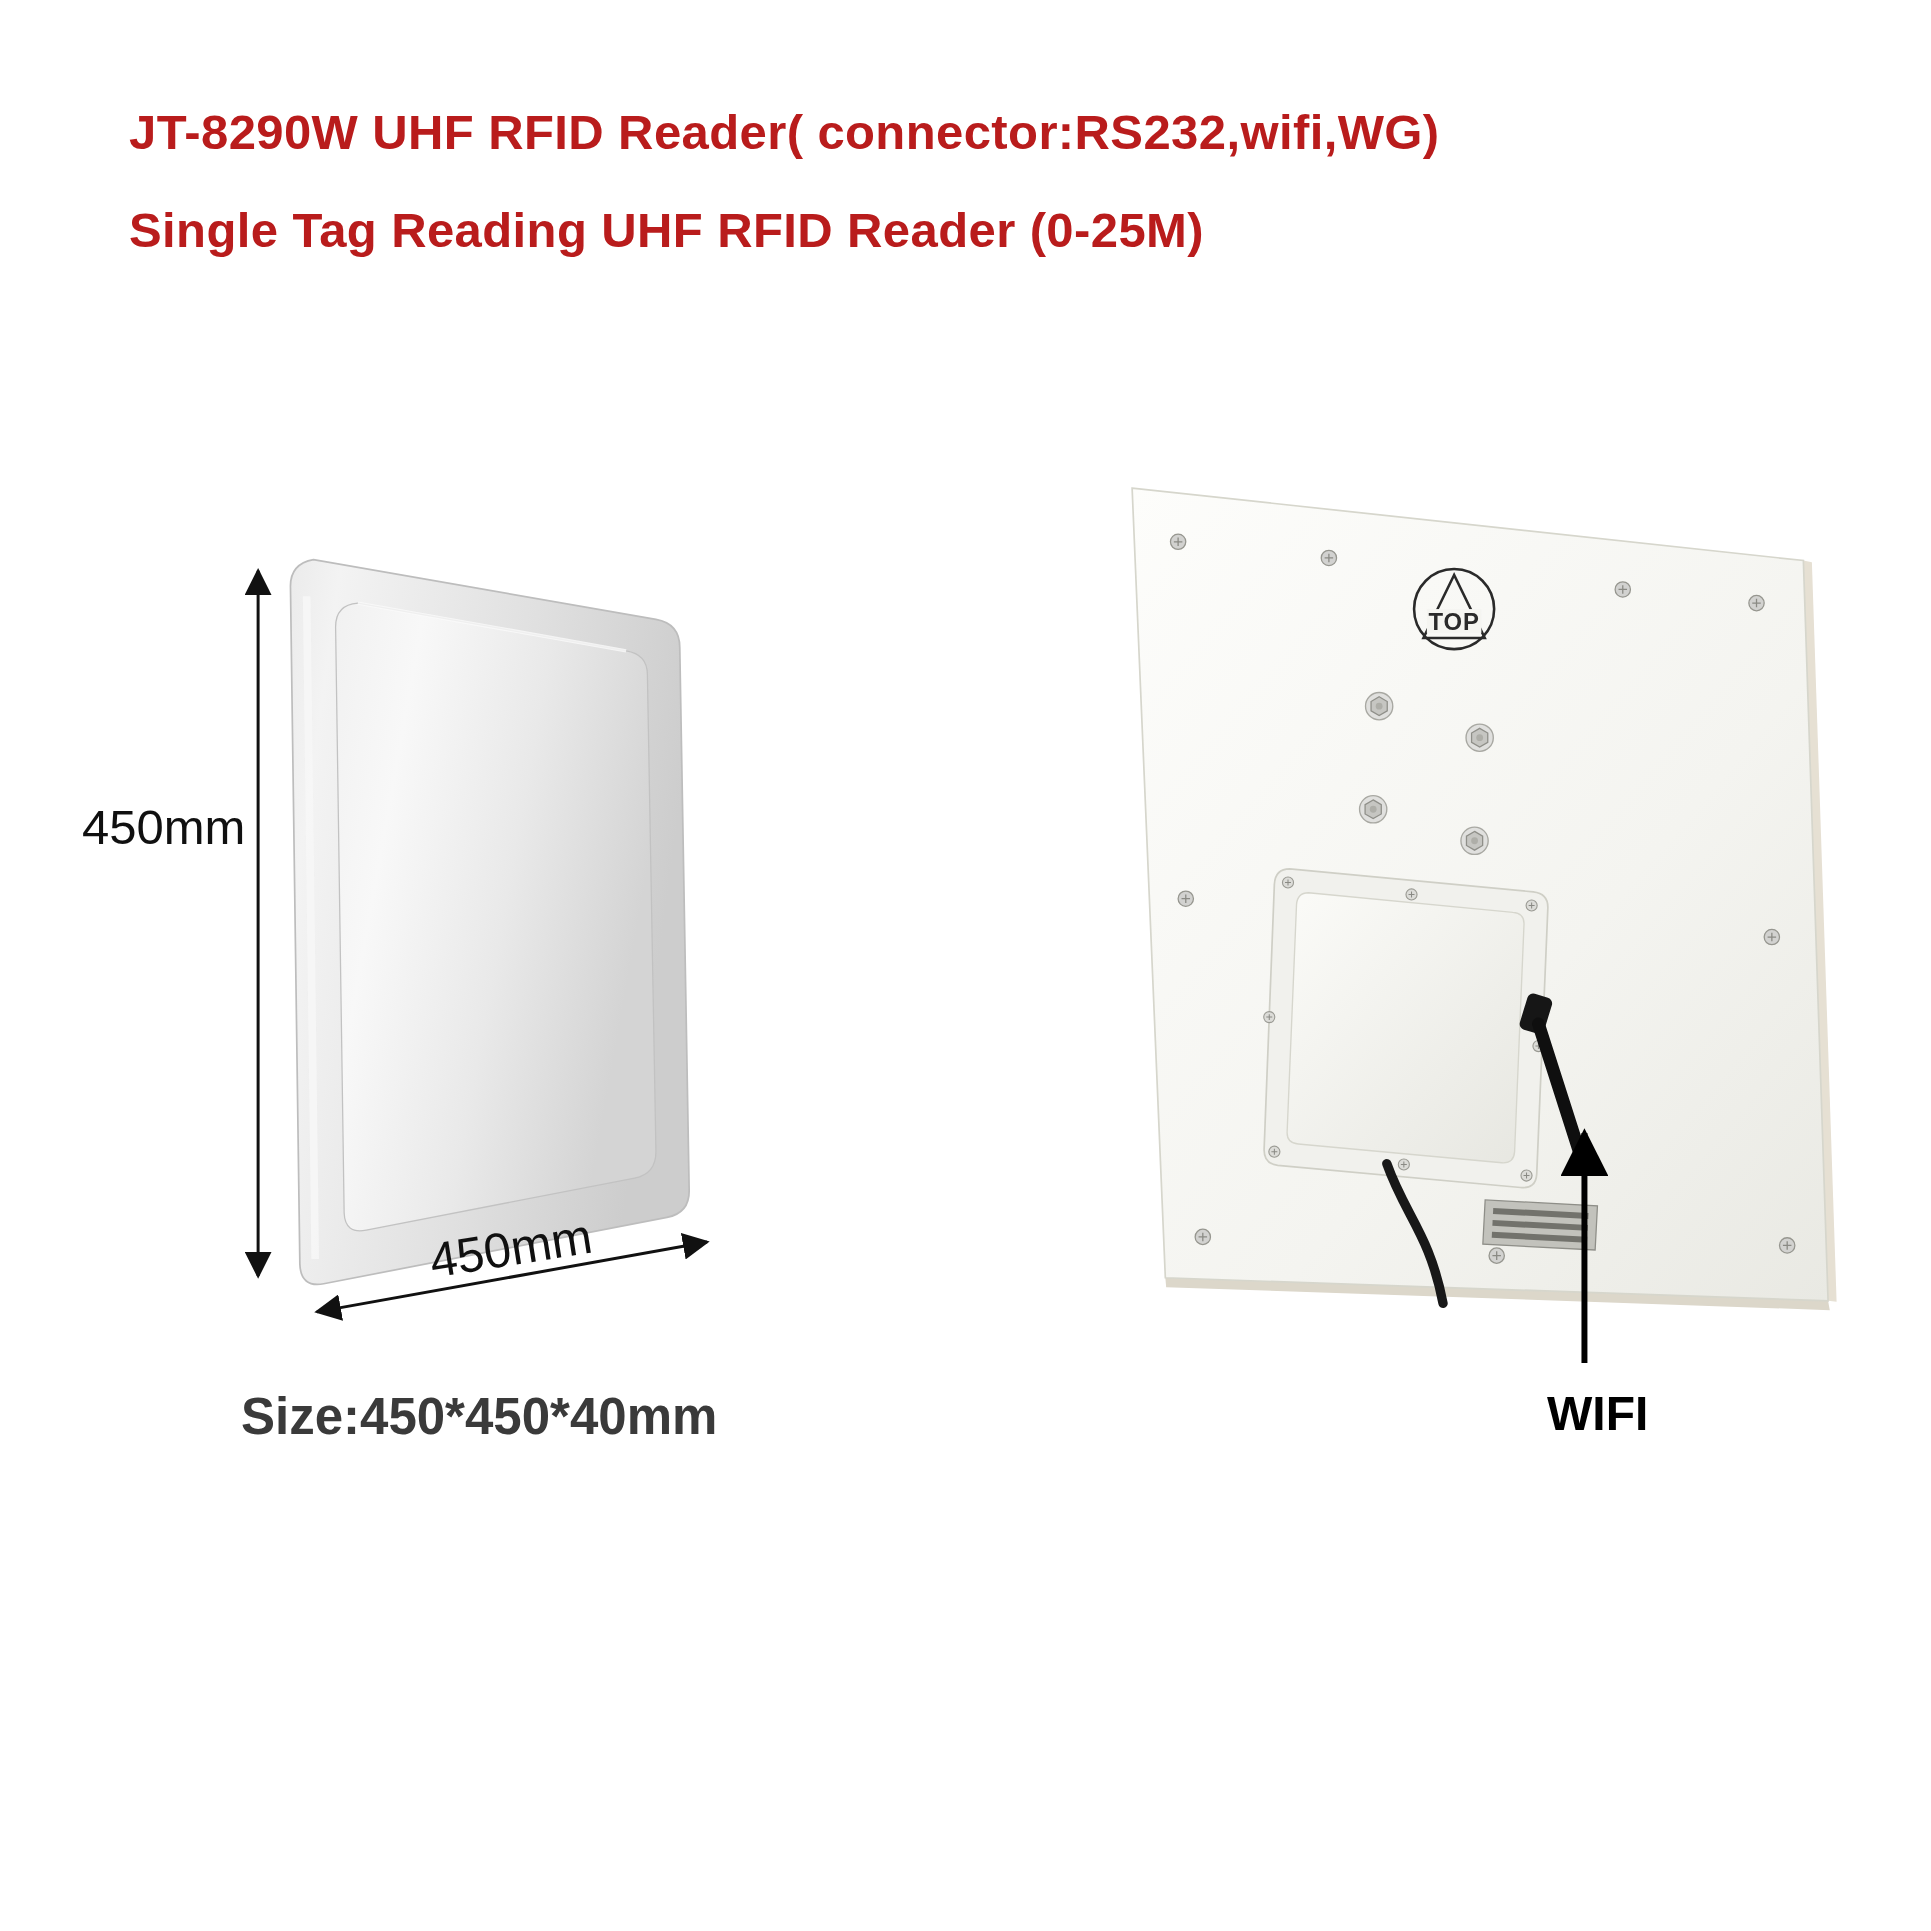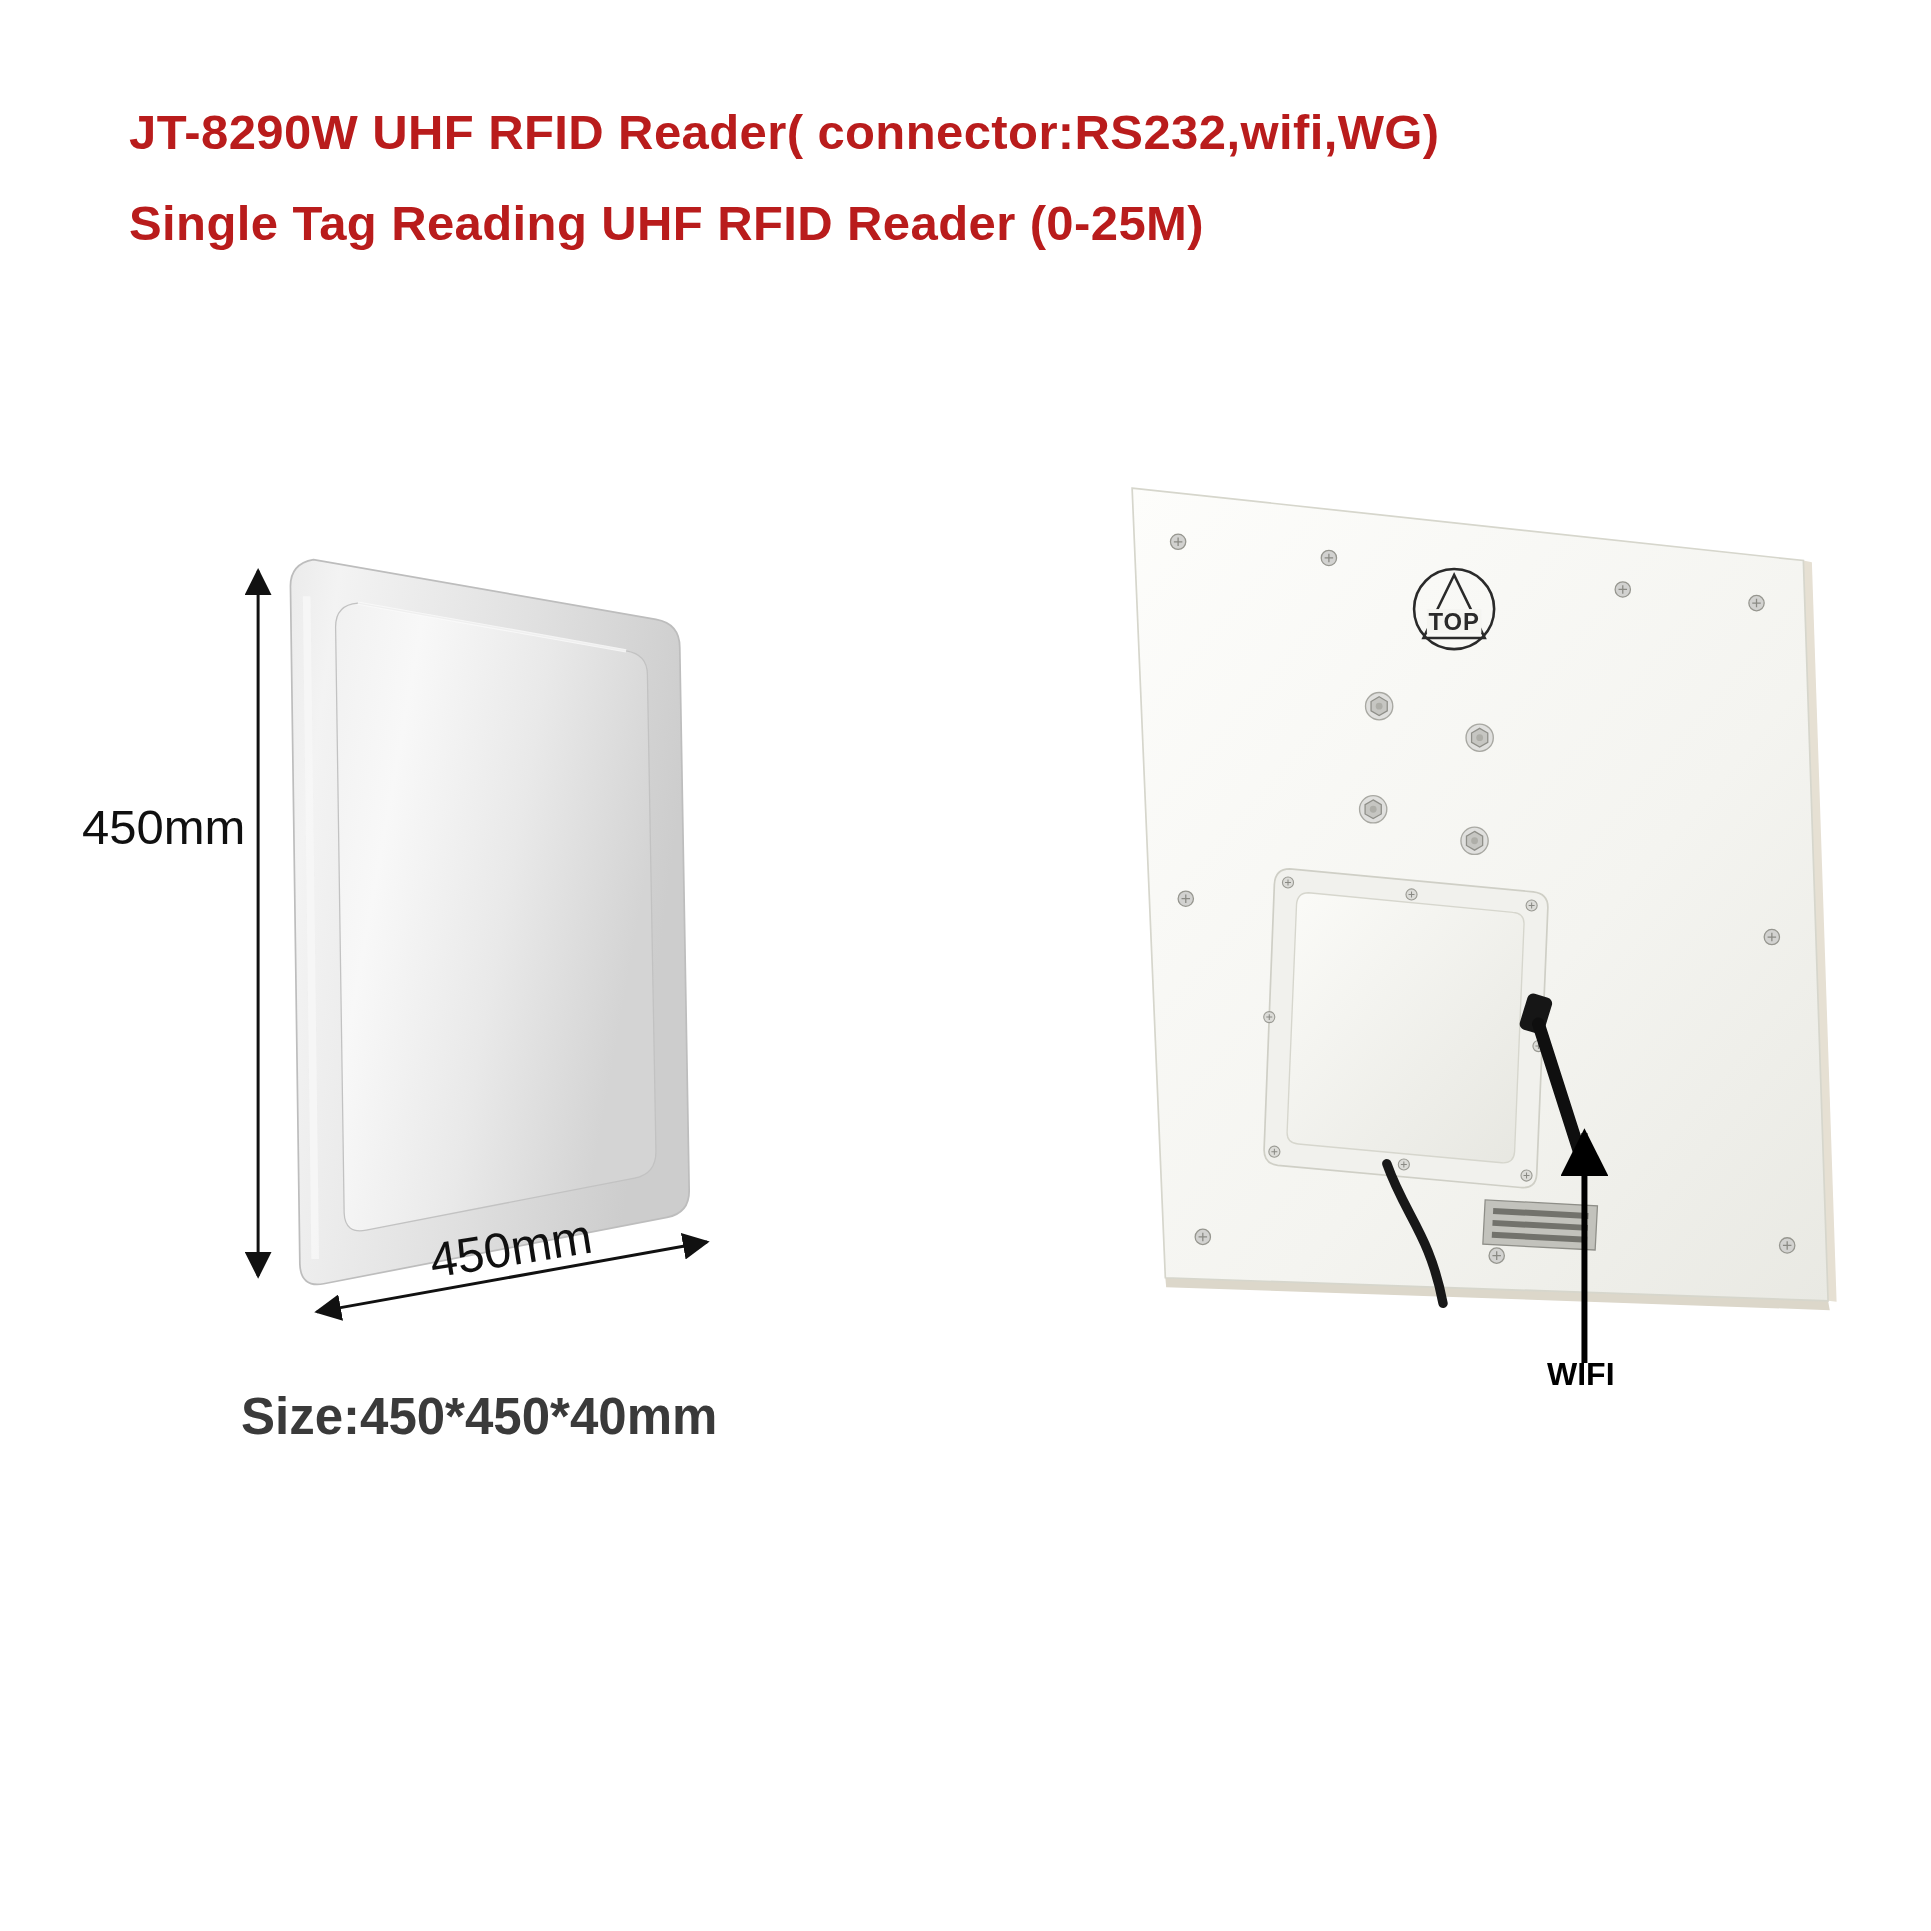--- a/index.html
+++ b/index.html
@@ -15,40 +15,40 @@
   .label{position:absolute;white-space:nowrap;}
   .title-line{
     position:absolute;
     left:129px;
     font-size:49px;
     font-weight:700;
     letter-spacing:0.4px;
     color:#b91c1c;
   }
   .title-line.l1{top:104px;}
-  .title-line.l2{top:195px;}
+  .title-line.l2{top:202px;}
   .dim-label{
     font-size:49px;
     color:#101010;
   }
   .height-label{left:82px;top:799px;}
   .width-label{
     left:430px;top:1233px;
     transform:rotate(-9deg);
     transform-origin:left center;
   }
   .size-label{
     left:241px;top:1387px;
     font-size:51px;
     color:#3a3a3a;
     font-weight:bold;
   }
   .wifi-label{
-    left:1547px;top:1356px;
-    font-size:32px;
+    left:1547px;top:1386px;
+    font-size:48px;
     font-weight:700;
     color:#000000;
   }
   svg{position:absolute;left:0;top:0;}
 </style>
 </head>
 <body>
 
 <div class="canvas">
 

